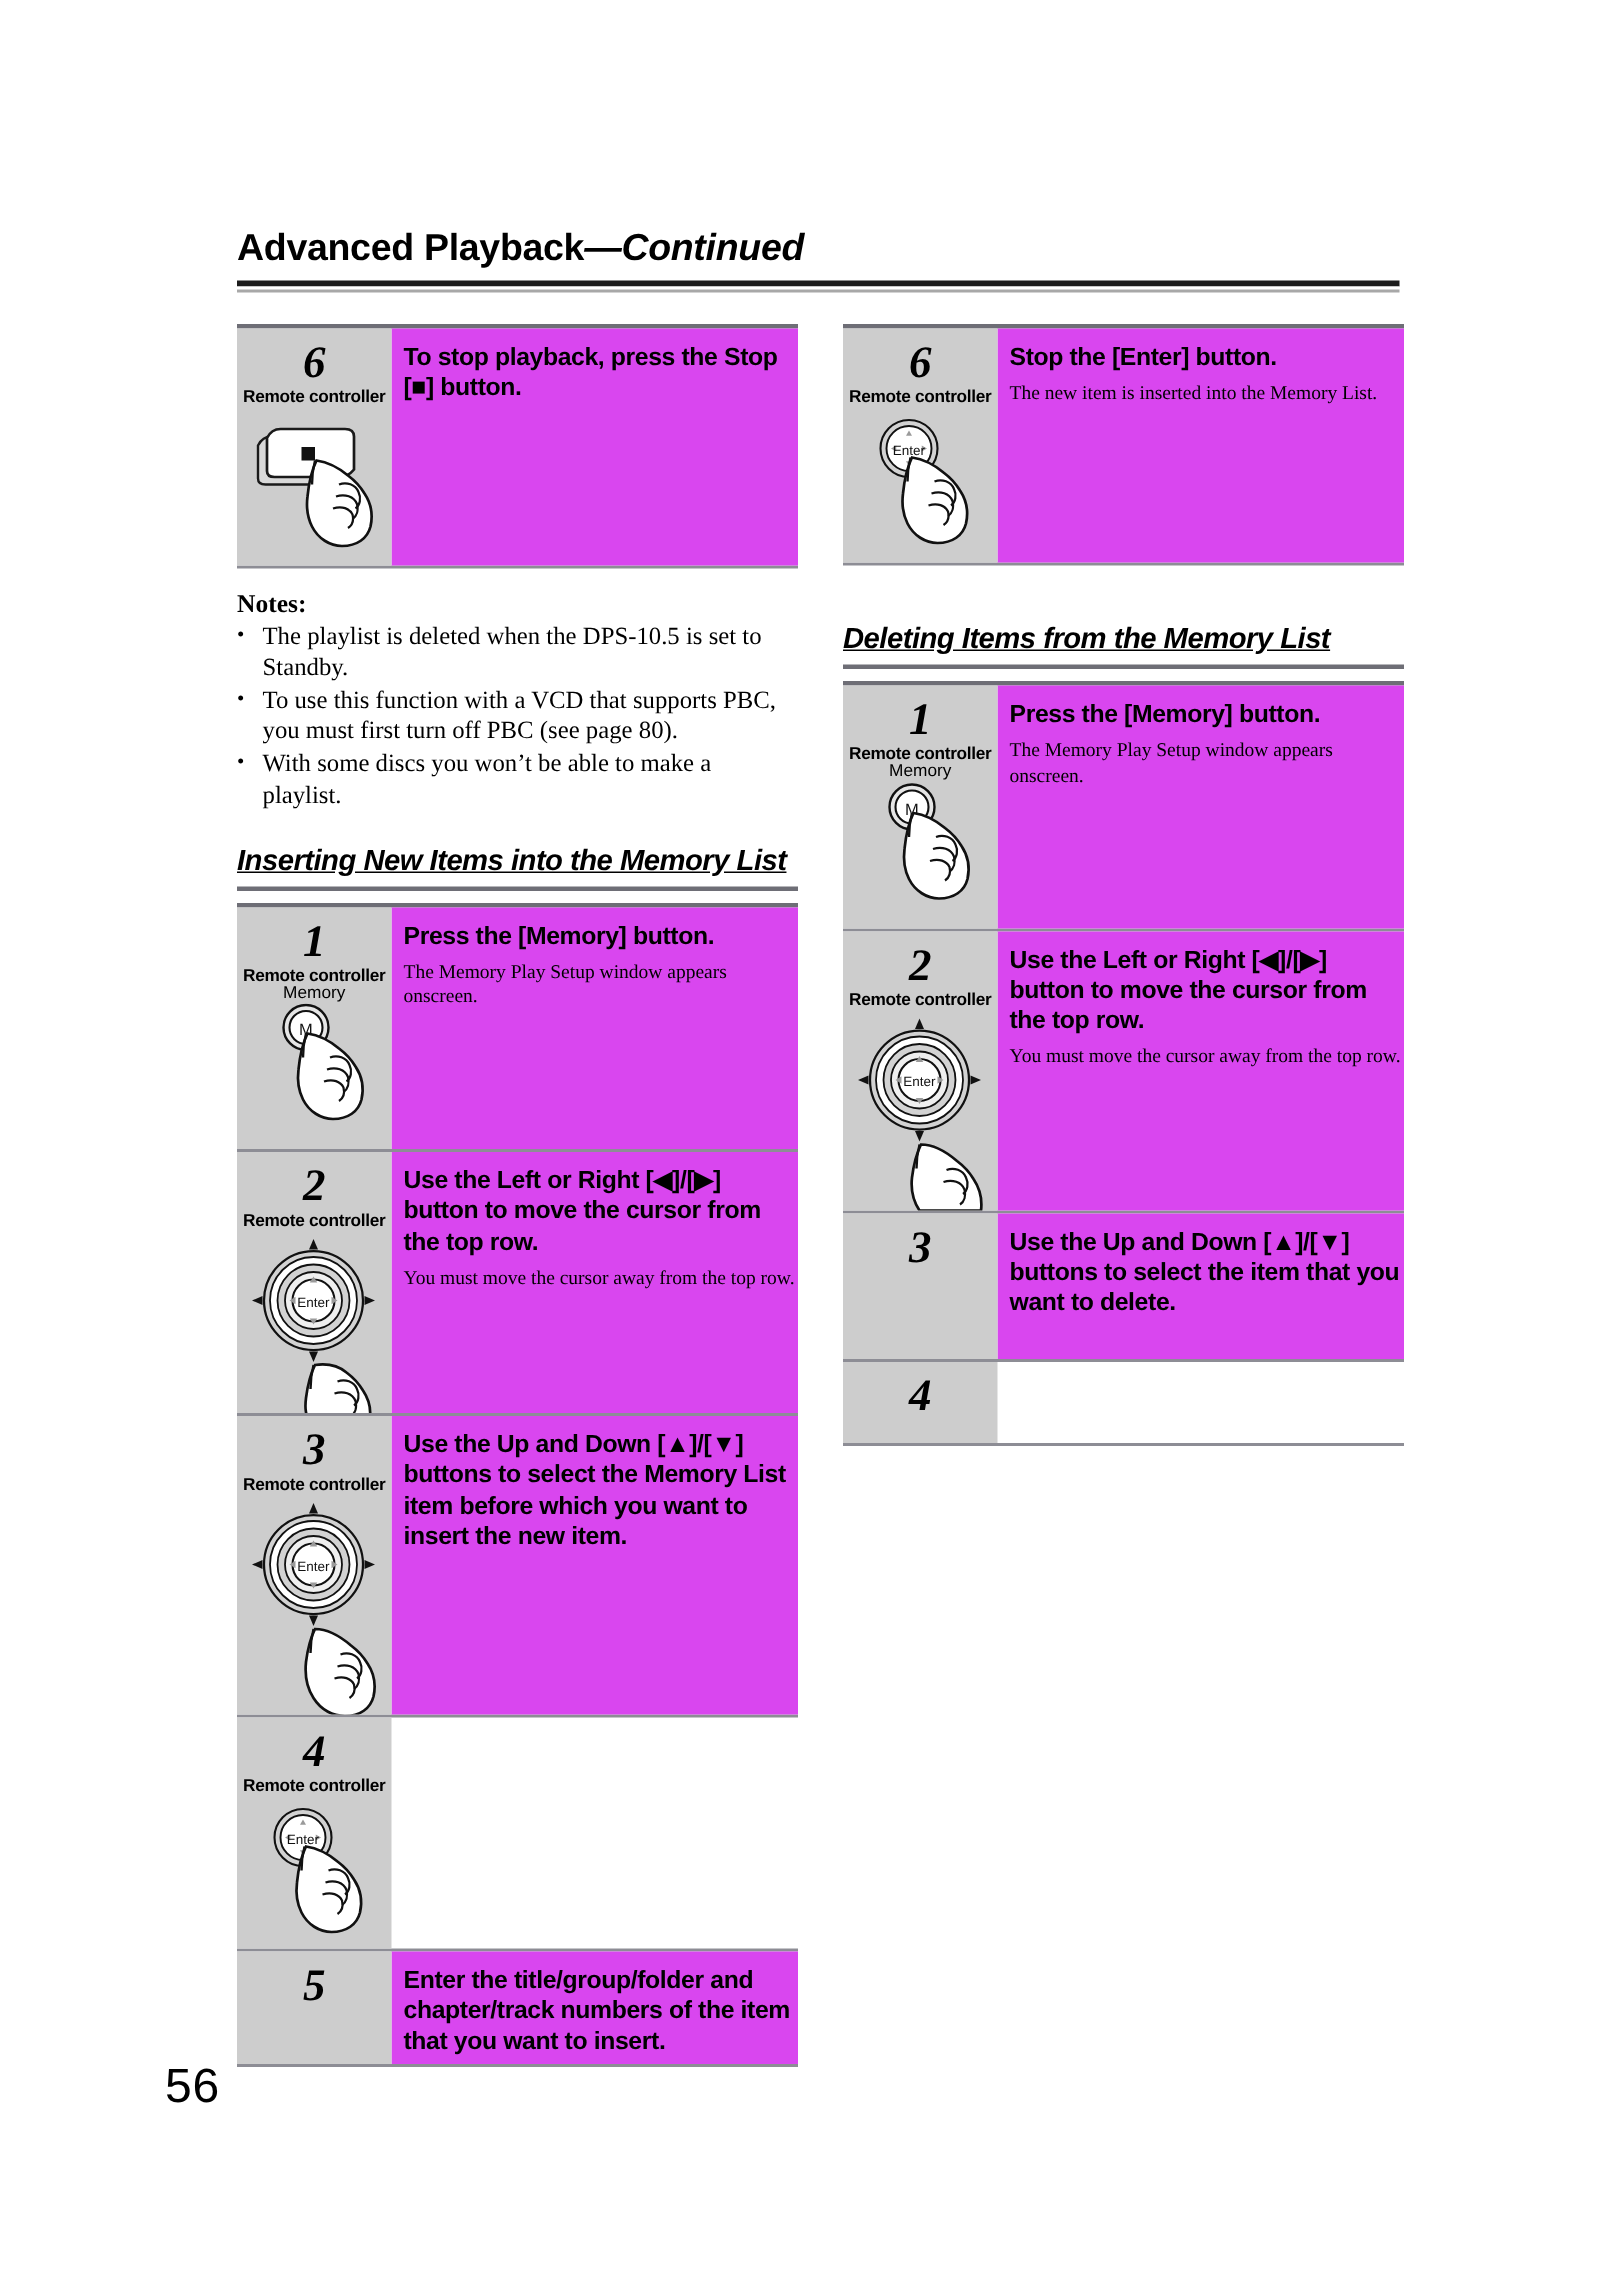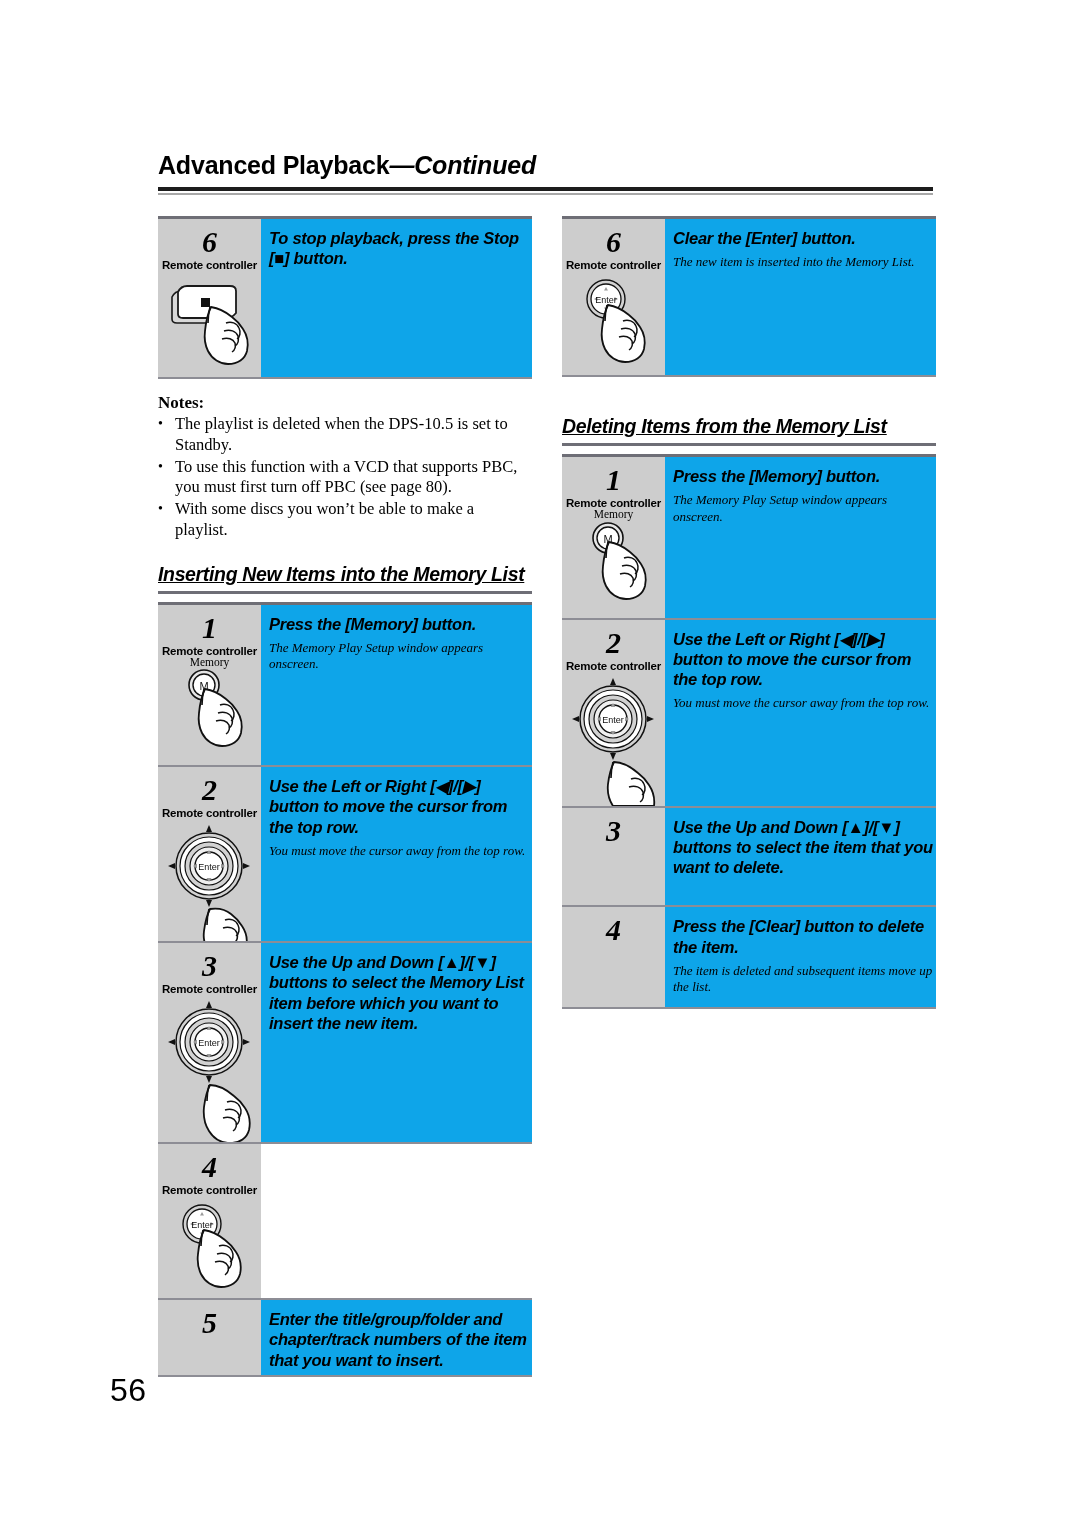--- a/index.html
+++ b/index.html
@@ -105,22 +105,21 @@
     font-family: "Liberation Sans", sans-serif;
     font-weight: bold;
     font-size: 11.5px;
     text-align: center;
     letter-spacing: -0.2px;
     white-space: nowrap;
   }
   .step-body {
     flex: 1;
     padding: 9px 2px 6px 8px;
-    background: #0ea5e9;
-    font-style: italic;
+    background: #d946ef;
   }
   .step-title {
     font-family: "Liberation Sans", sans-serif;
     font-weight: bold;
     font-size: 16.5px;
     line-height: 1.23;
     letter-spacing: -0.25px;
   }
   .step-desc {
     font-family: "Liberation Serif", serif;
@@ -188,21 +187,21 @@
 
   
   .illus {
     position: relative;
     width: 103px;
     height: 104px;
     margin-top: 2px;
   }
   .illus svg { display: block; }
   .illus-label {
-    font-family: Liberation Serif, serif;
+    font-family: Liberation Sans, sans-serif;
     font-size: 11.5px;
     text-align: center;
     line-height: 1;
     margin-bottom: 1px;
   }
   .illus-wrap { position: relative; }
 </style>
 </head>
 <body>
 
@@ -431,21 +430,21 @@
                 <path d="M30 28 C27 34 25 42 24 52 C23 60 24 66 27 72 C31 80 39 85 47 85 C57 85 64 80 66 72 C68 63 66 56 62 50 C59 45 55 41 51 38 C45 33 37 29 30 28 Z" fill="#ffffff" stroke="#111111" stroke-width="1.8"></path>
                 <path d="M29 28 C28 32 27 38 27 44" fill="none" stroke="#111111" stroke-width="1.6"></path>
                 <path d="M45 44 C50 42 56 44 58 49 C60 53 59 58 56 60" fill="none" stroke="#111111" stroke-width="1.5"></path>
                 <path d="M43 52 C49 50 55 52 57 57 C58 61 57 65 54 67" fill="none" stroke="#111111" stroke-width="1.5"></path>
                 <path d="M41 60 C47 58 52 60 54 64 C55 68 54 71 51 73" fill="none" stroke="#111111" stroke-width="1.5"></path>
               </g>
             </svg>
           </div>
         </div>
         <div class="step-body">
-          <div class="step-title">Clear the [Enter] button.</div>
+          <div class="step-title">Stop the [Enter] button.</div>
           <div class="step-desc">The new item is inserted into the Memory List.</div>
         </div>
       </div>
       <div class="rule-thin"></div>
     </div>
 
     <div class="section" style="margin-top:38px">
       <div class="section-title">Deleting Items from the Memory List</div>
       <div class="section-rule"></div>
     </div>
@@ -523,24 +522,20 @@
         <div class="step-body" style="padding-bottom:28px">
           <div class="step-title">Use the Up and Down [▲]/[▼] buttons to select the item that you want to delete.</div>
         </div>
       </div>
       <div class="rule-thin"></div>
 
       <div class="step">
         <div class="step-gutter" style="padding-bottom:14px">
           <div class="step-num">4</div>
         </div>
-        <div class="step-body" style="padding-bottom:12px">
-          <div class="step-title">Press the [Clear] button to delete the item.</div>
-          <div class="step-desc">The item is deleted and subsequent items move up the list.</div>
-        </div>
       </div>
       <div class="rule-thin"></div>
     </div>
   </div>
 
   <div class="page-number">56</div>
 
 </div>
 
 </body></html>

